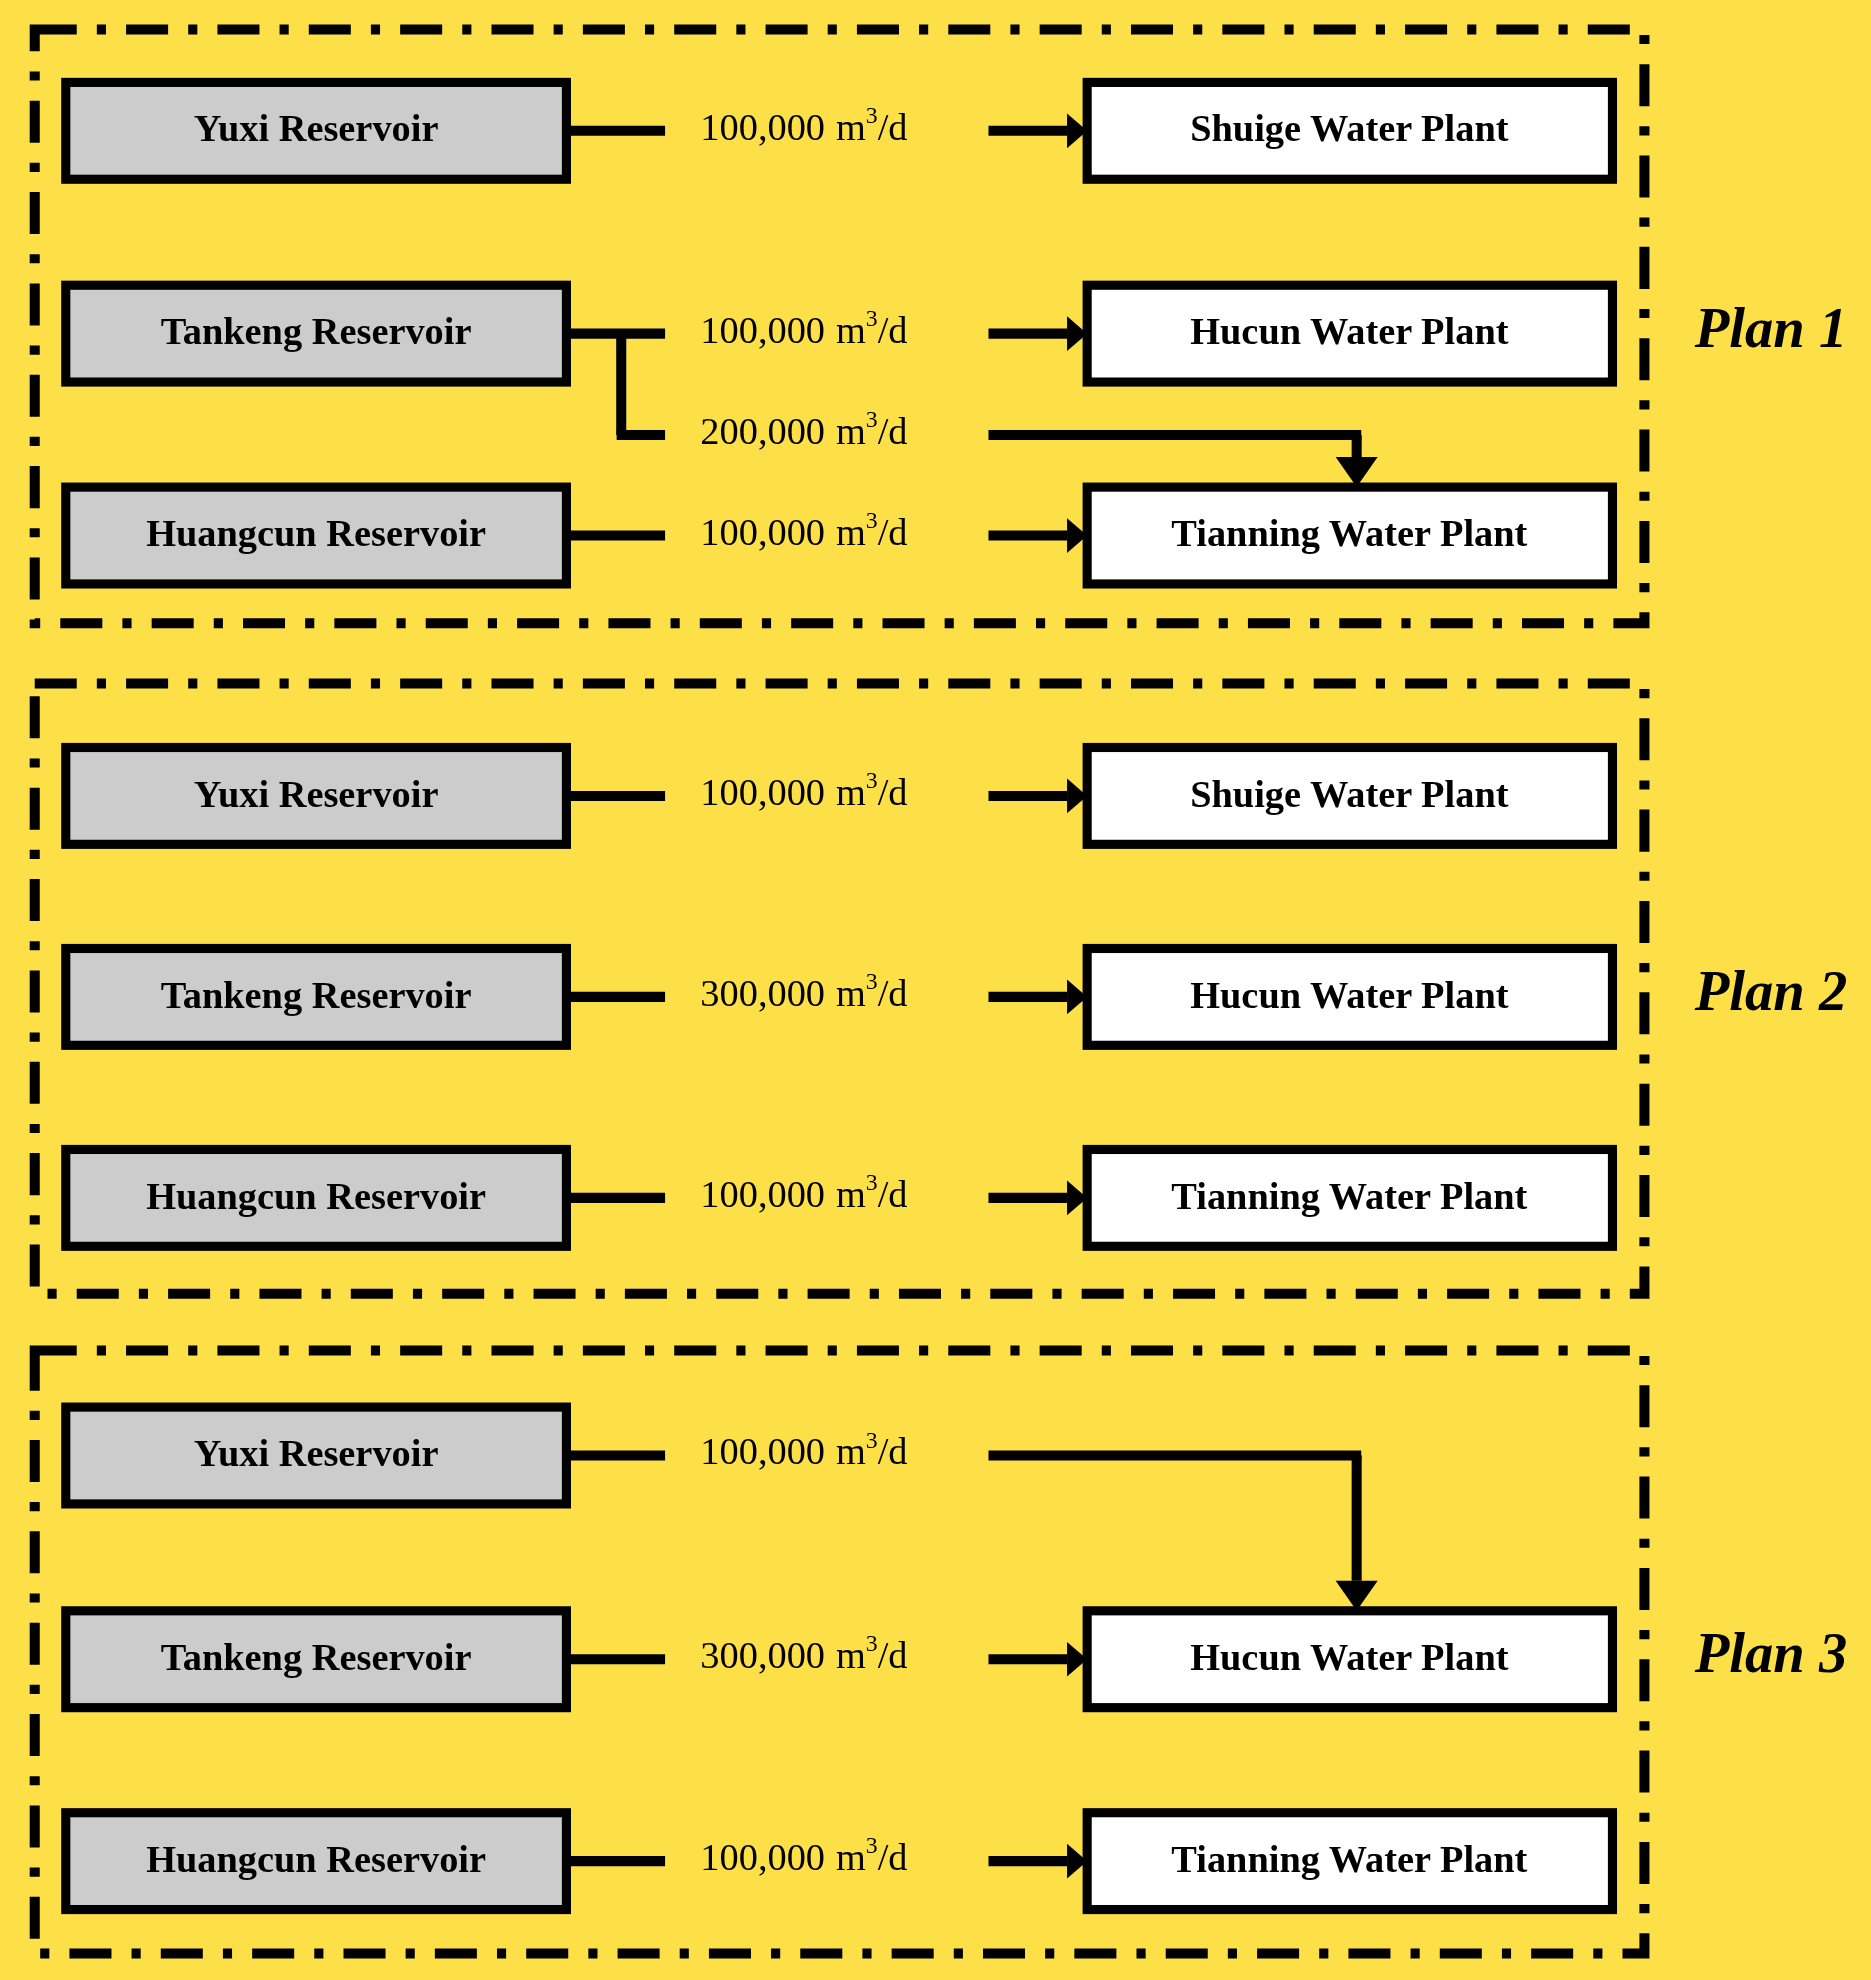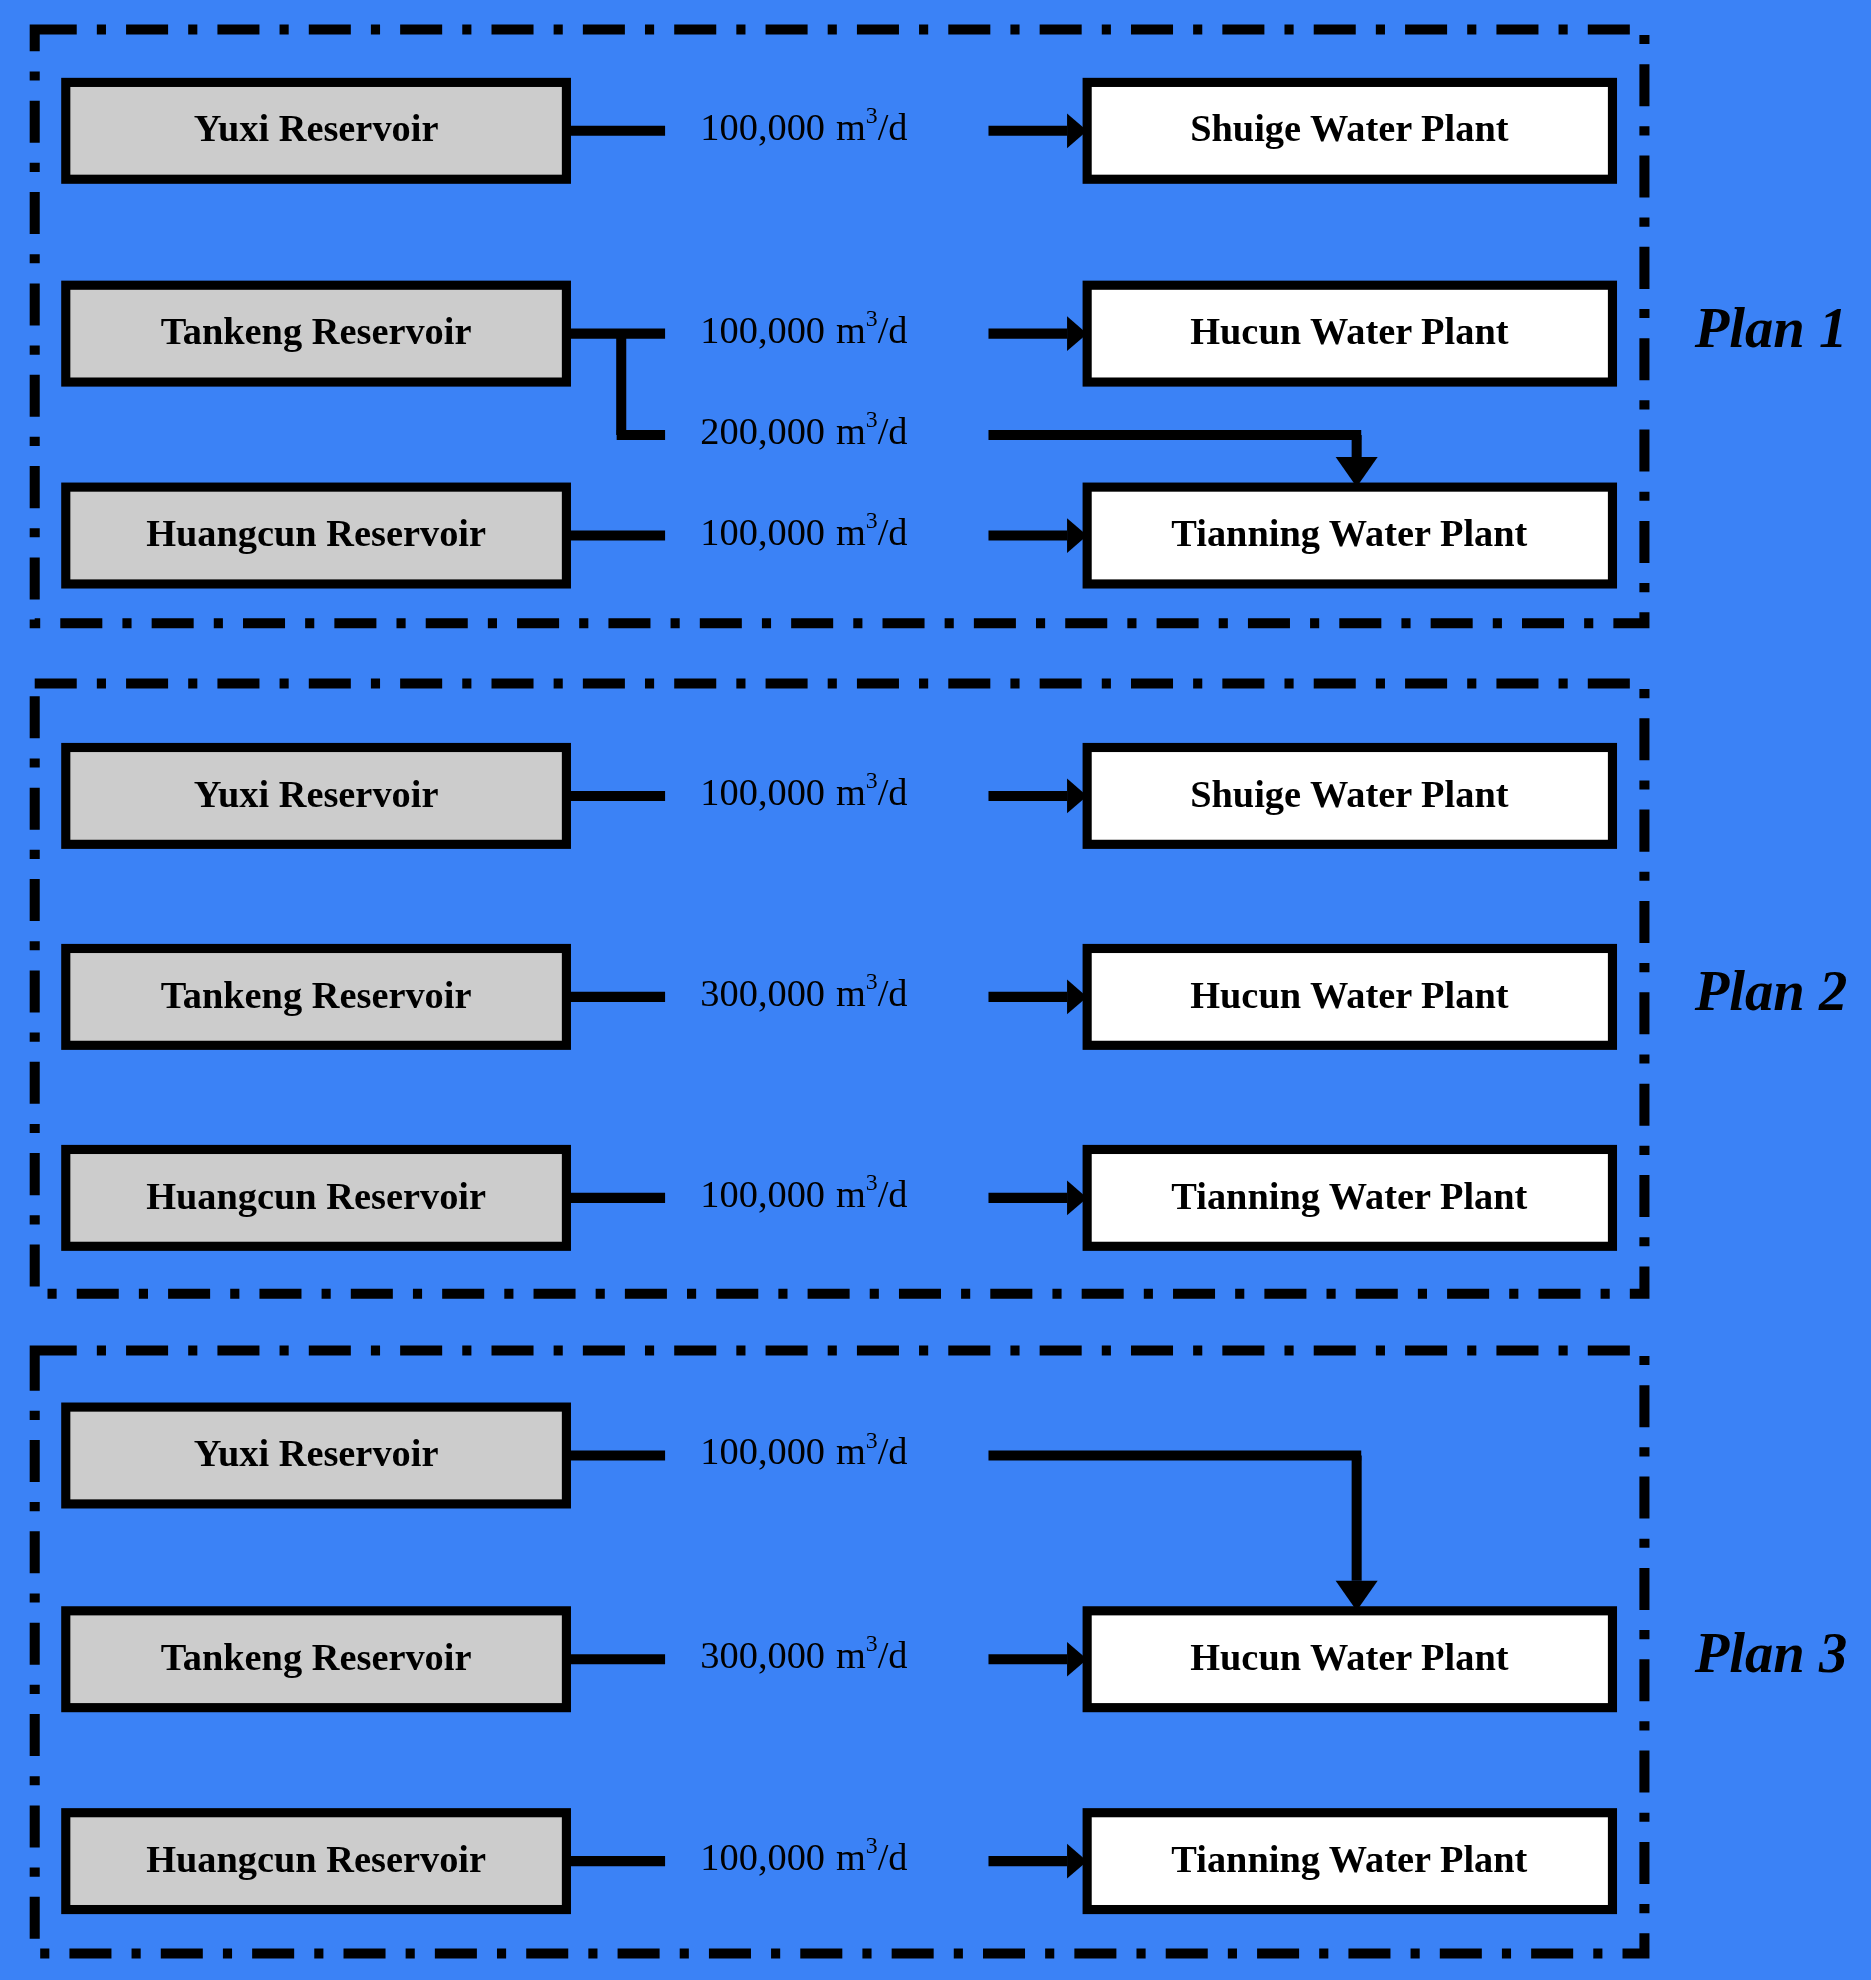--- a/index.html
+++ b/index.html
@@ -10,21 +10,21 @@
   body {
     width: 1871px;
     height: 1981px;
     font-family: "Liberation Serif", "DejaVu Serif", serif;
     overflow: hidden;
   }
   #stage {
     position: relative;
     width: 1871px;
     height: 1981px;
-    background: #3b82f6;
+    background: #fde047;
   }
   svg.layer {
     position: absolute;
     left: 0;
     top: 0;
     width: 1871px;
     height: 1981px;
   }
   .node-label {
     font-family: "Liberation Serif", "DejaVu Serif", serif;

